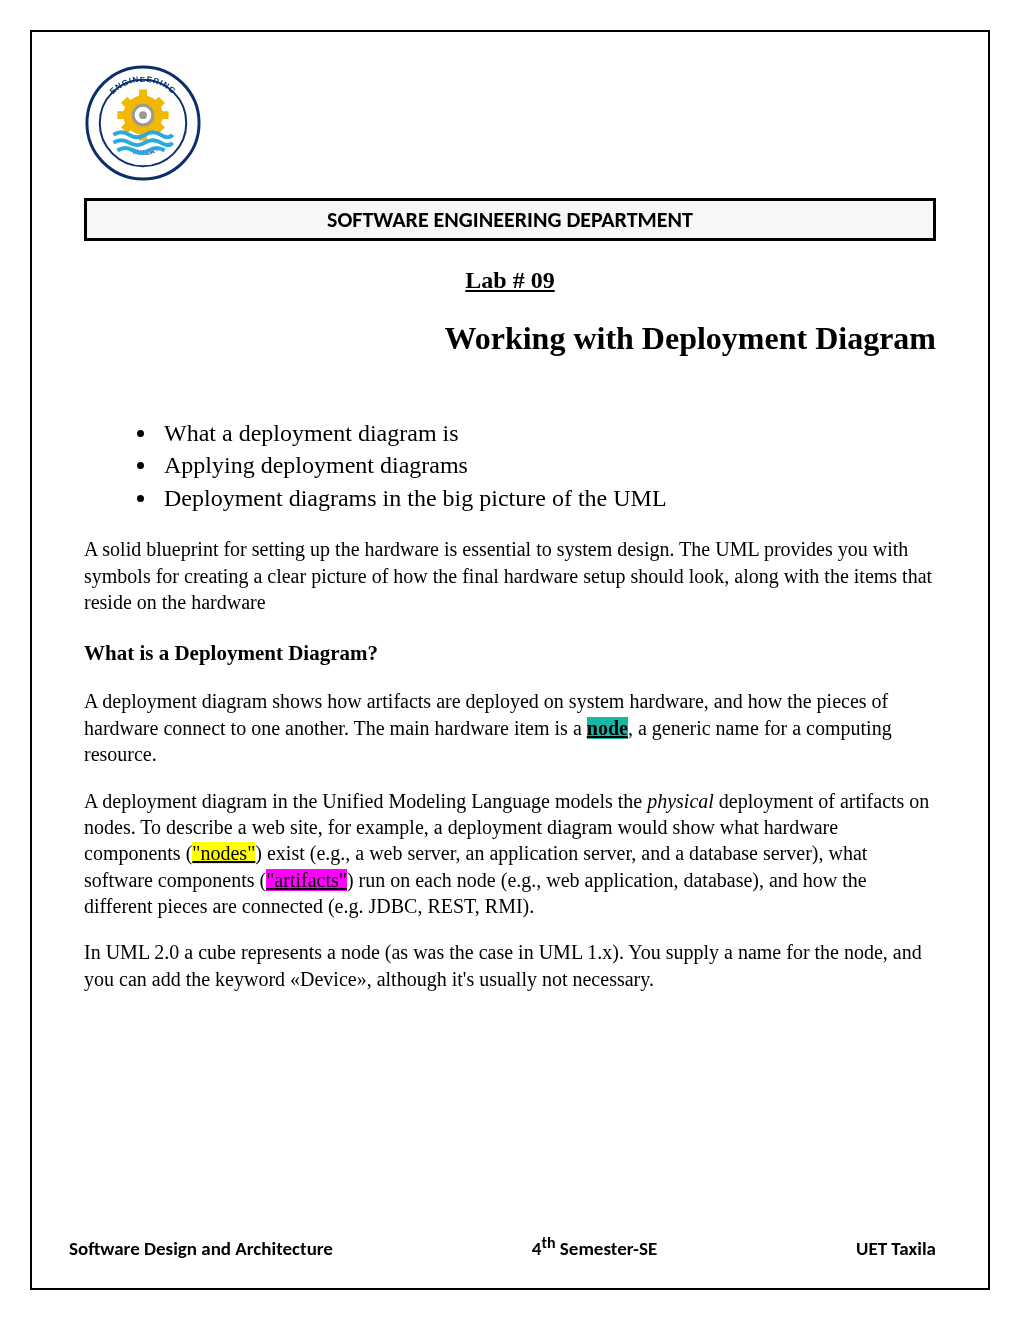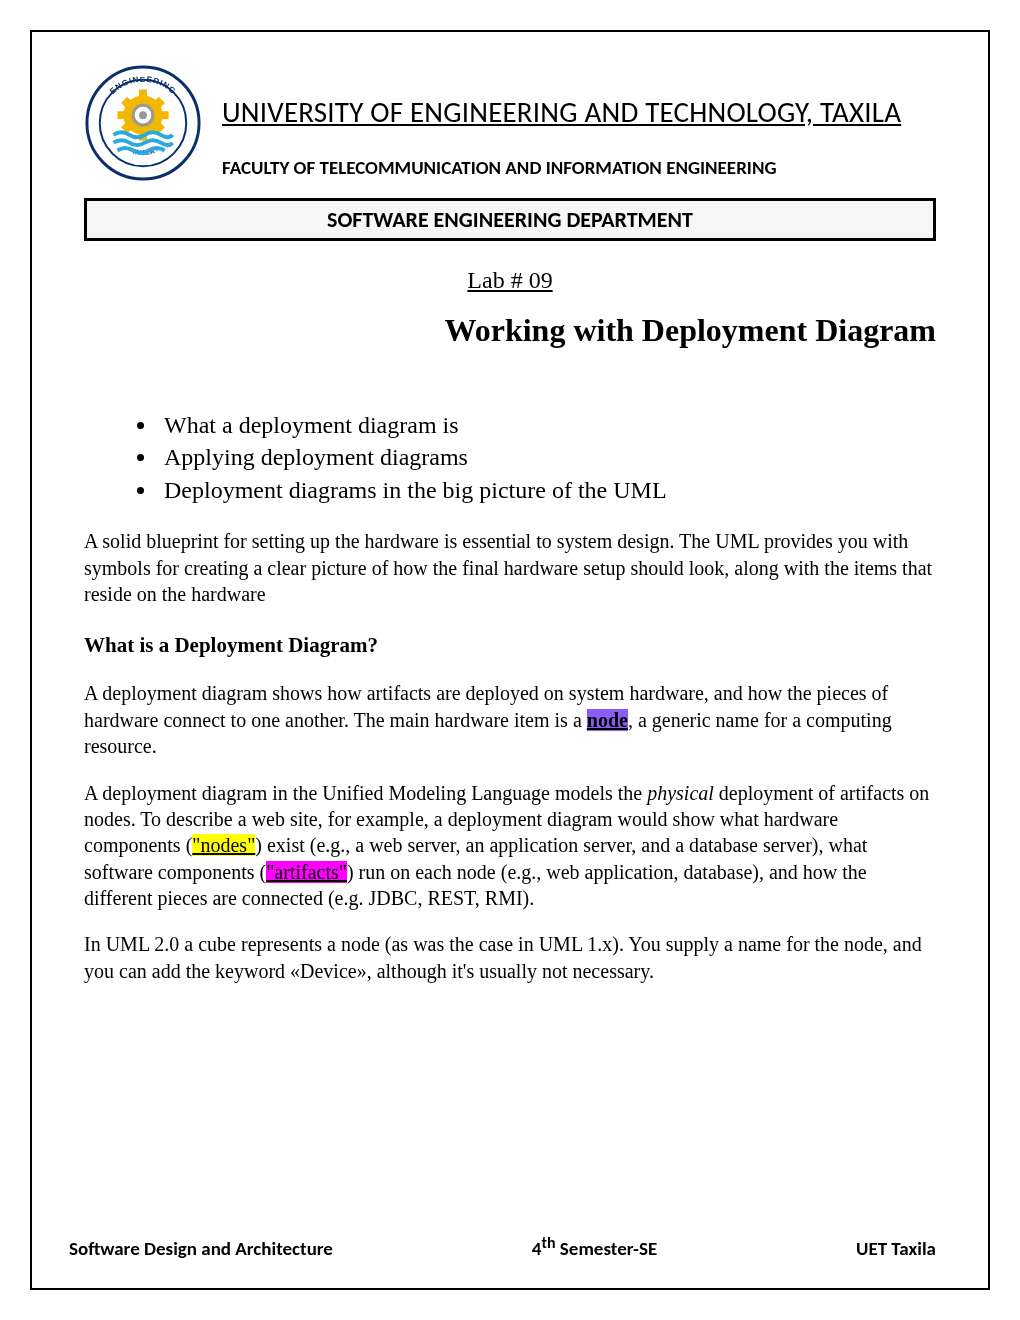--- a/index.html
+++ b/index.html
@@ -54,24 +54,24 @@
       text-align: center;
       font-family: Calibri, Arial, sans-serif;
       font-size: 22px;
       font-weight: bold;
       padding: 5px 12px;
       margin: 8px 0 26px 0;
     }
     .lab-num {
       font-family: "Times New Roman", Times, serif;
       font-size: 24px;
-      font-weight: normal;
+      font-weight: bold;
       text-decoration: underline;
       text-align: center;
-      margin-bottom: 18px;
+      margin-bottom: 26px;
     }
     .title {
       font-family: "Times New Roman", Times, serif;
       font-size: 32px;
       font-weight: bold;
       text-align: right;
       margin-bottom: 60px;
     }
     .content {
       font-family: "Times New Roman", Times, serif;
@@ -94,21 +94,21 @@
       line-height: 1.35;
       margin-bottom: 22px;
     }
     .bullets li { padding-left: 6px; }
     .para {
       font-size: 20px;
       line-height: 1.32;
       margin-bottom: 20px;
     }
     .hl-green {
-      background: #8b5cf6;
+      background: #14b8a6;
       font-weight: bold;
       text-decoration: underline;
     }
     .hl-yellow {
       background: #ffff00;
       text-decoration: underline;
     }
     .hl-magenta {
       background: #ff00ff;
       text-decoration: underline;
@@ -167,24 +167,20 @@
             <circle r="4" fill="#999"></circle>
           </g>
 
           <g>
             <path d="M 30 72 Q 38 67 46 72 T 62 72 T 78 72 T 90 72" stroke="#2aa9e0" stroke-width="4" fill="none"></path>
             <path d="M 30 80 Q 38 75 46 80 T 62 80 T 78 80 T 90 80" stroke="#2aa9e0" stroke-width="4" fill="none"></path>
             <path d="M 34 88 Q 42 83 50 88 T 66 88 T 82 88" stroke="#2aa9e0" stroke-width="4" fill="none"></path>
           </g>
         </svg>
       </div>
-      <div class="header-text">
-        <div class="uni-name">UNIVERSITY OF ENGINEERING AND TECHNOLOGY, TAXILA</div>
-        <div class="faculty">FACULTY OF TELECOMMUNICATION AND INFORMATION ENGINEERING</div>
-      </div>
     </div>
 
     <div class="dept-box">SOFTWARE ENGINEERING DEPARTMENT</div>
 
     <div class="lab-num">Lab # 09</div>
     <div class="title">Working with Deployment Diagram</div>
 
     <div class="content">
       <ul class="bullets">
         <li>What a deployment diagram is</li>

